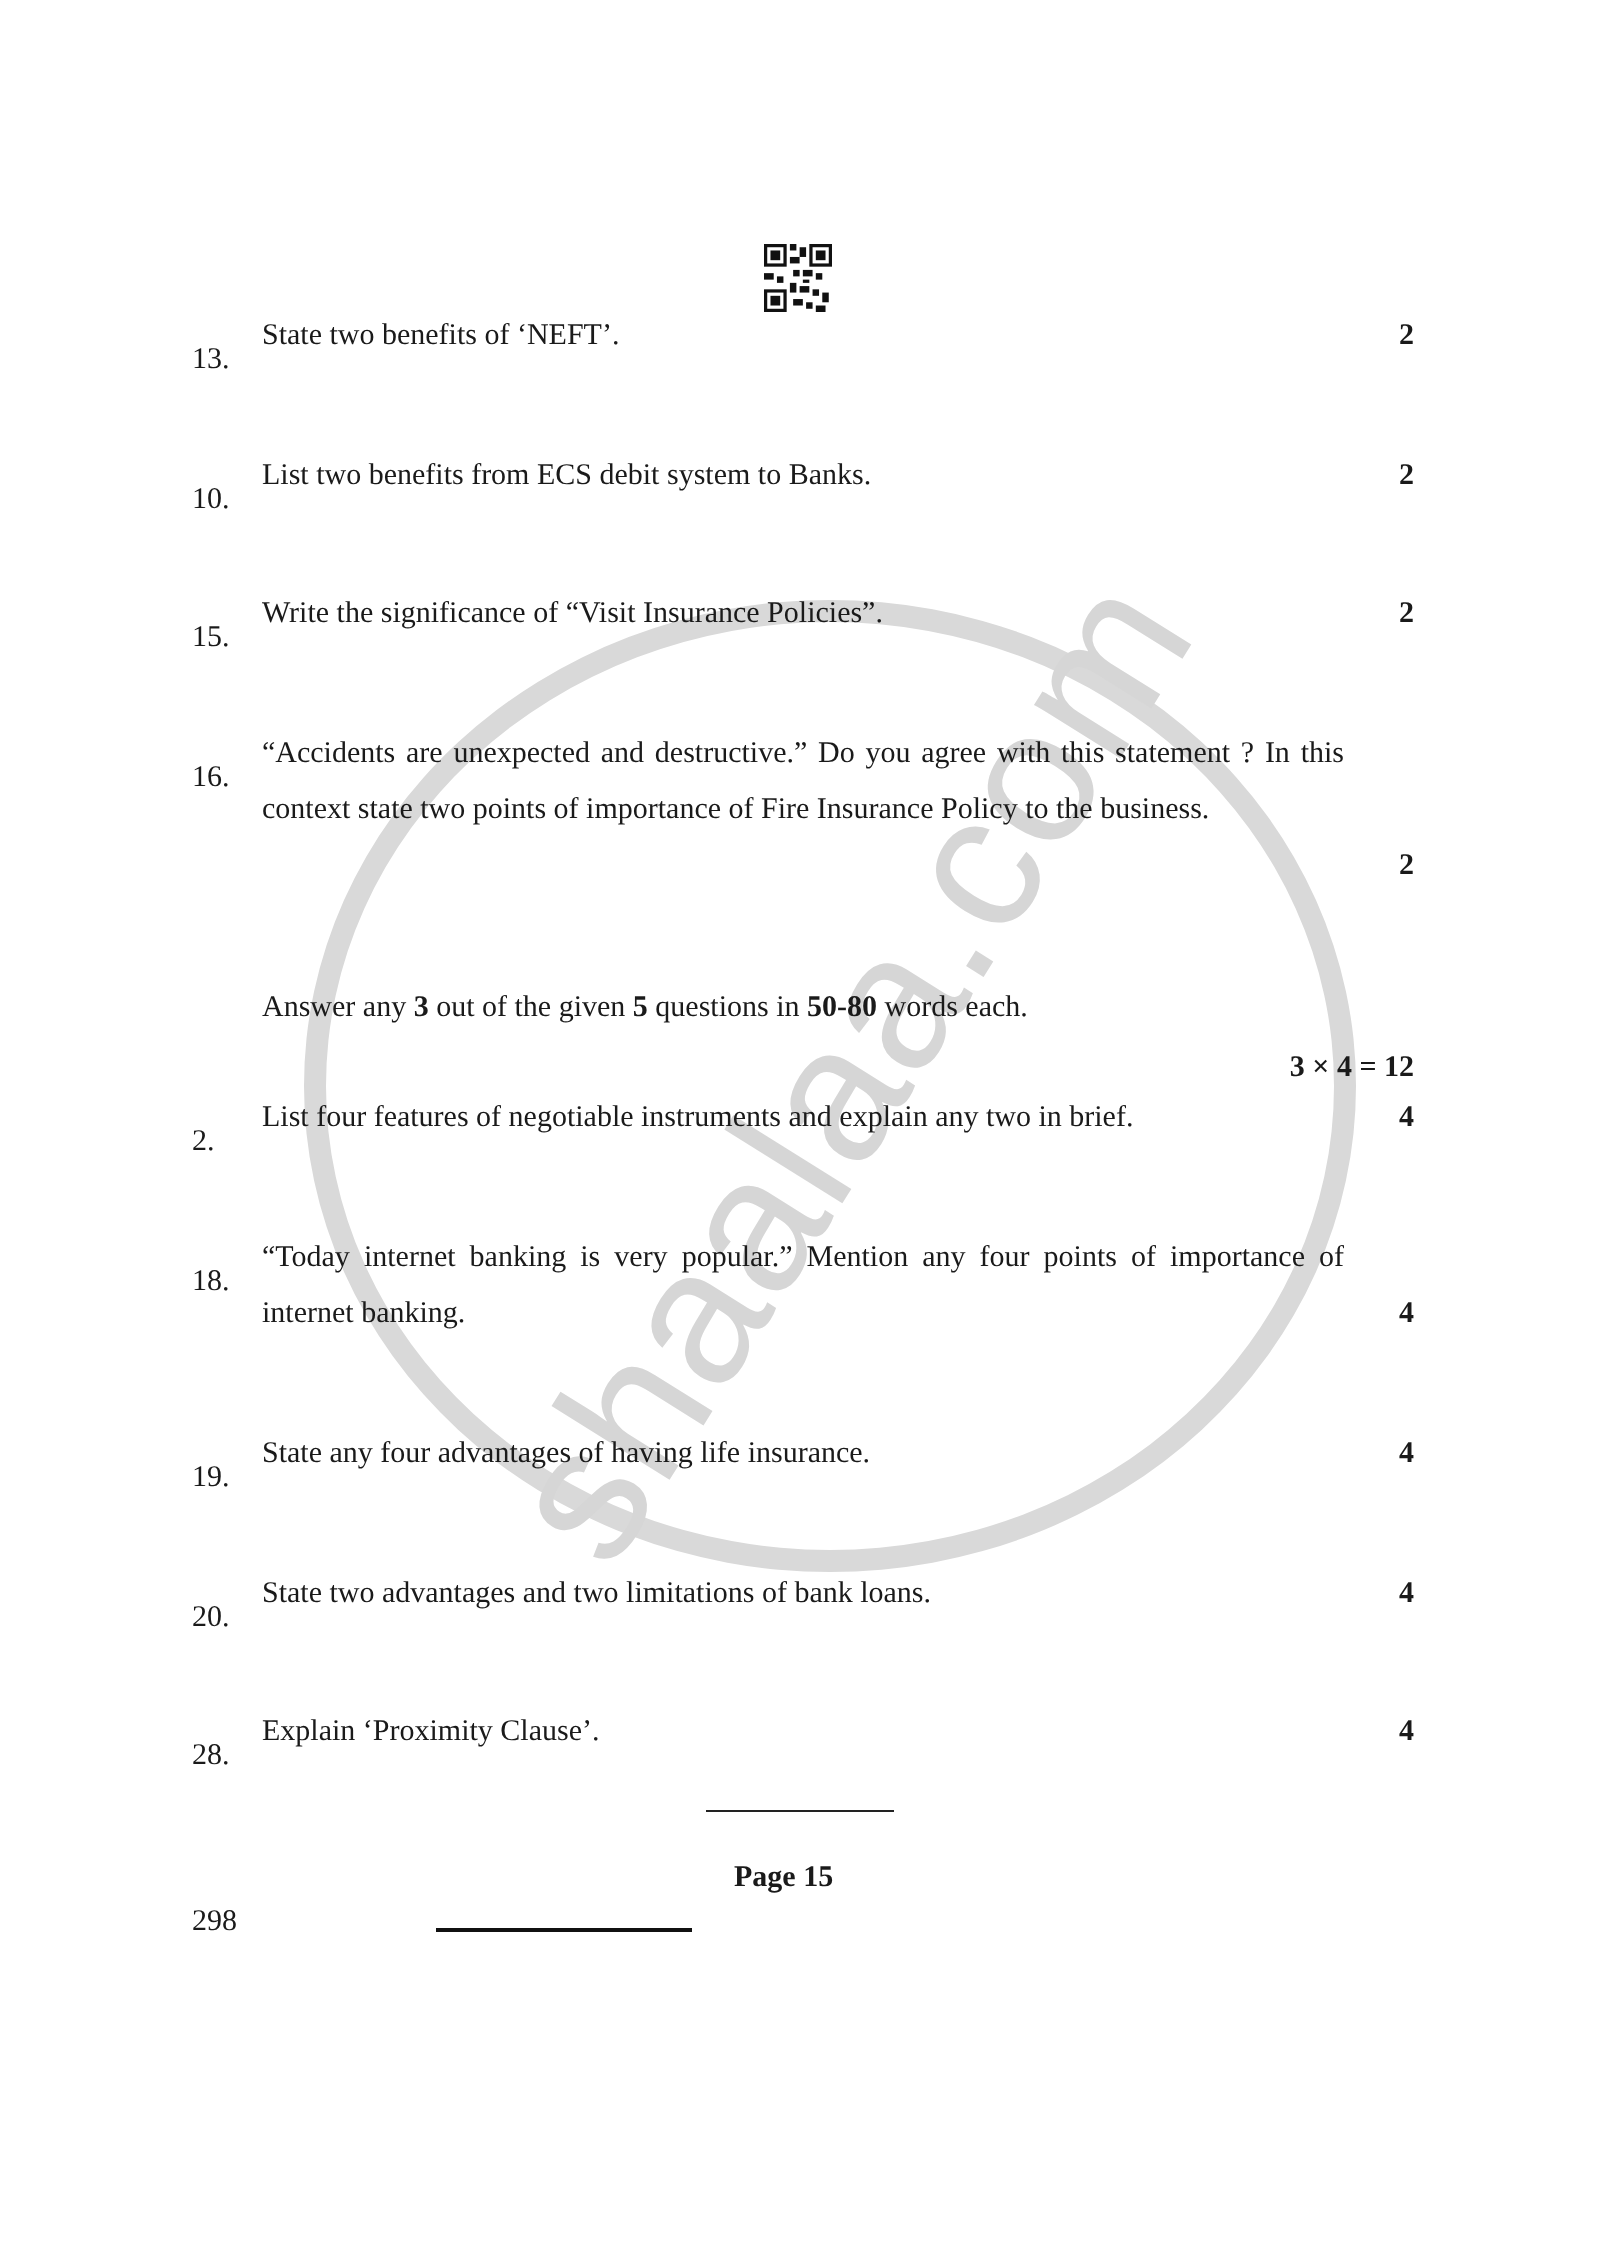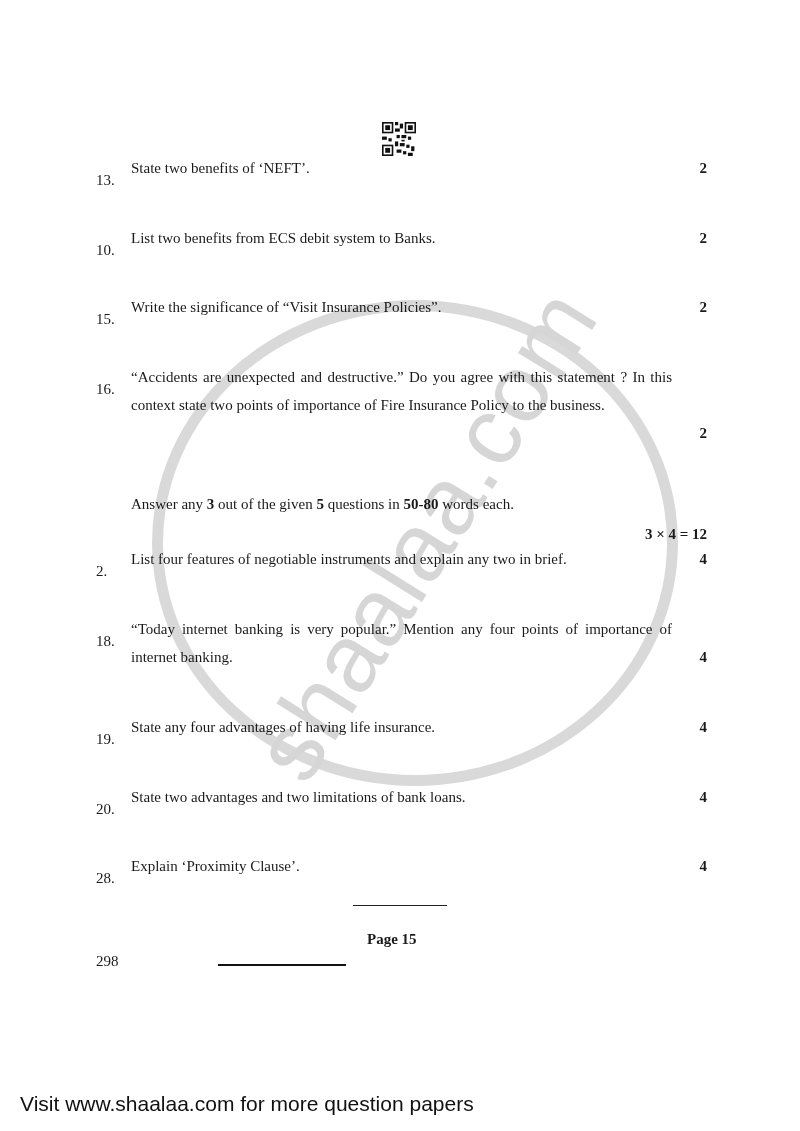--- a/index.html
+++ b/index.html
@@ -125,14 +125,13 @@
     <span class="text single">Explain ‘Proximity Clause’.</span>
     <span class="marks">4</span>
   </div>
 
   <div class="endline"></div>
 
   <div class="footer-code">298</div>
   <div class="footer-line"></div>
   <div class="footer-page">Page 15</div>
 
-  <div class="visit">Visit www.shaalaa.com for more question papers</div>
 </div>
 
 </body></html>

